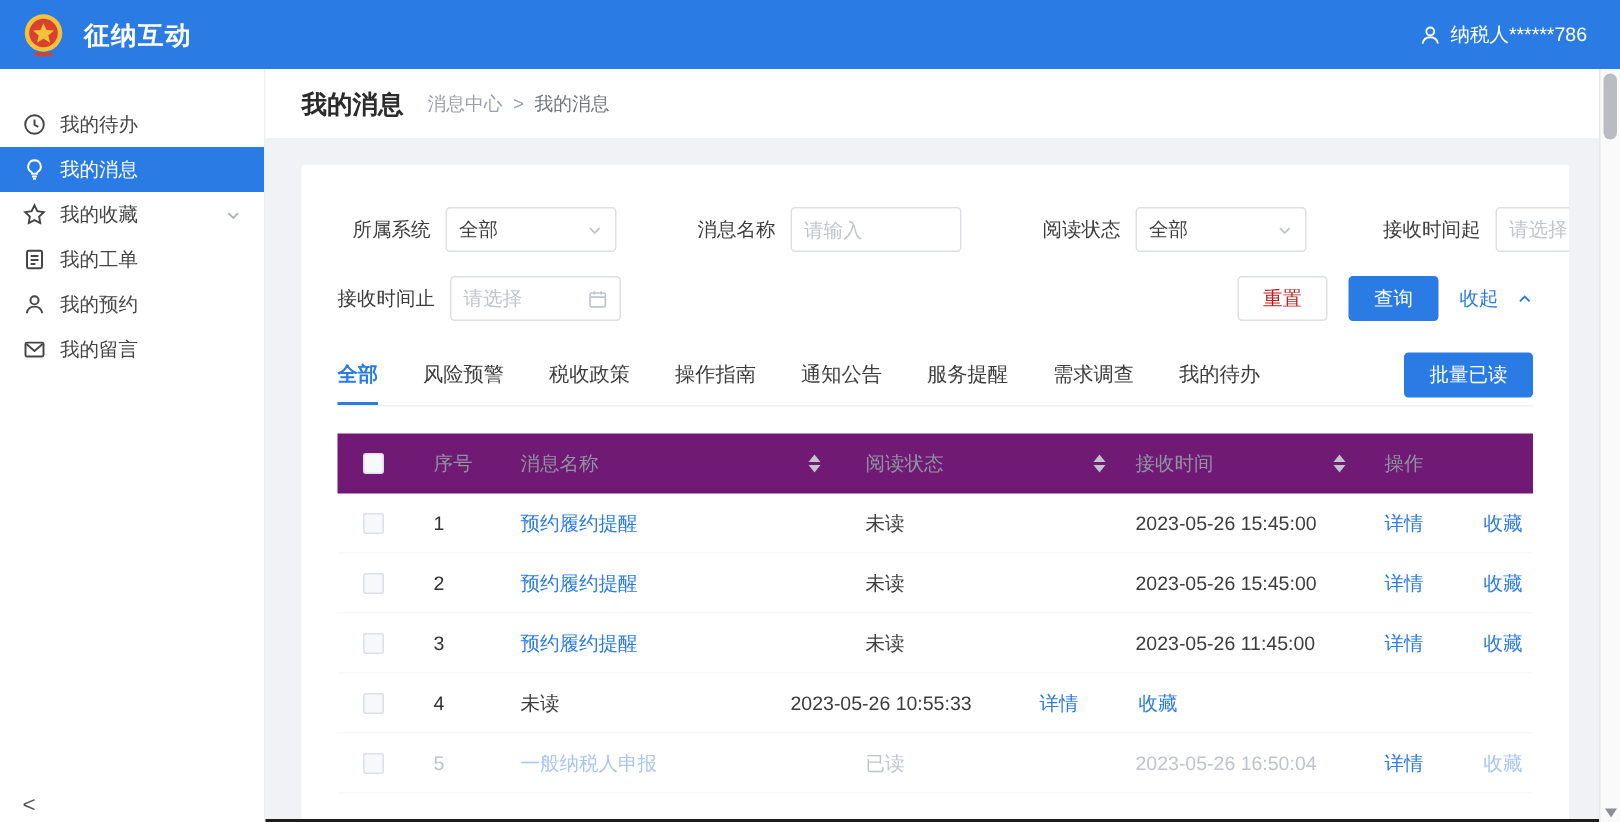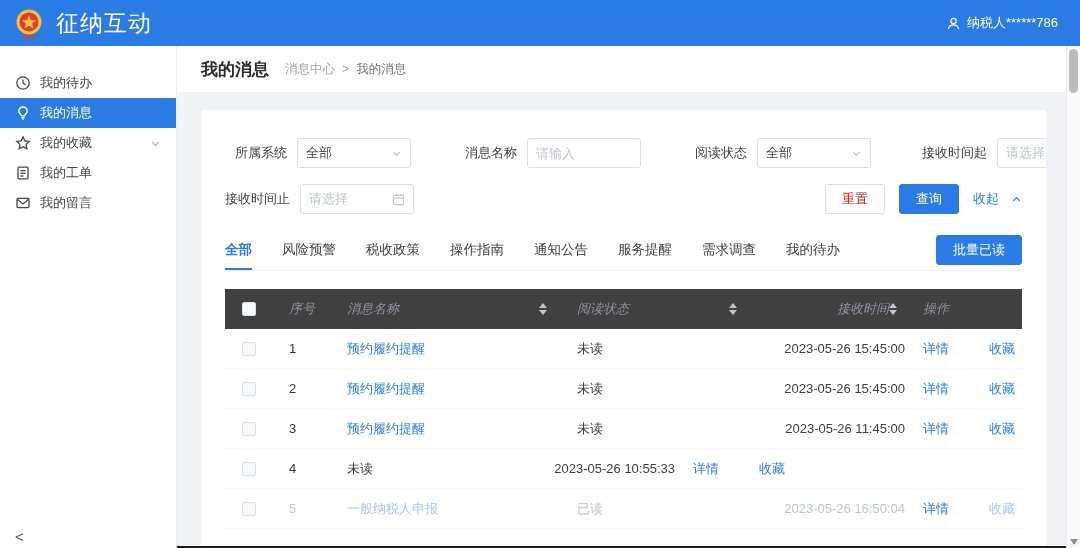--- a/index.html
+++ b/index.html
@@ -3,21 +3,21 @@
 <meta charset="utf-8">
 <style>
   * { margin:0; padding:0; box-sizing:border-box; }
   html,body { width:1080px; height:548px; overflow:hidden; }
   body { font-family:"Liberation Sans","DejaVu Sans",sans-serif; background:#fff; font-size:13px; color:#333; }
   .app { width:1080px; height:548px; display:flex; flex-direction:column; }
 
   
   .topbar { flex:0 0 46px; background:#2b7be4; display:flex; align-items:center; padding:0 22px 0 12px; color:#fff; }
   .logo { width:34px; height:34px; margin-right:10px; display:flex; align-items:center; justify-content:center; }
-  .app-title { font-size:23px; font-weight:normal; letter-spacing:1px; }
+  .app-title { font-size:17px; font-weight:bold; letter-spacing:1px; }
   .user { margin-left:auto; display:flex; align-items:center; gap:6px; font-size:13px; }
 
   
   .body { flex:1; display:flex; min-height:0; background:#f0f2f5; }
 
   
   .sidebar { flex:0 0 177px; background:#fff; border-right:1px solid #ebeef2; padding-top:22px; position:relative; }
   .side-item { height:30px; display:flex; align-items:center; gap:9px; padding:0 15px; font-size:13px; color:#454545; cursor:pointer; }
   .side-item.active { background:#2b7be4; color:#fff; }
   .side-item .icon { display:flex; width:16px; height:16px; }
@@ -53,27 +53,27 @@
 
   
   .tabs-bar { display:flex; align-items:center; border-bottom:1px solid #f0f1f3; margin-top:6px; }
   .tab { padding:11px 0 9px; margin-right:30px; font-size:13.5px; color:#3d3d3d; cursor:pointer; border-bottom:2px solid transparent; }
   .tab.active { color:#2b7be4; border-bottom-color:#2b7be4; font-weight:bold; }
   .tabs-bar .batch { margin-left:auto; }
 
   
   .table { margin-top:18px; }
   .tr { display:flex; align-items:center; height:40px; border-bottom:1px solid #f7f8fa; }
-  .thead { background:#404040; color:#8f94a0; border-bottom:none;font-style:italic; }
+  .thead { background:#701a75; color:#8f94a0; border-bottom:none; }
   .td { padding:0 8px; display:flex; align-items:center; overflow:hidden; white-space:nowrap; }
   .c-check { flex:0 0 48px; justify-content:center; }
   .c-no { flex:0 0 60px; padding-left:16px; }
   .c-name { flex:0 0 230px; padding-left:14px; justify-content:space-between; }
   .c-status { flex:0 0 190px; padding-left:14px; justify-content:space-between; }
-  .c-time { flex:0 0 160px; padding-left:4px; justify-content:flex-end; }
+  .c-time { flex:0 0 160px; padding-left:4px; justify-content:space-between; }
   .c-ops { flex:1; padding-left:10px; gap:40px; }
   .checkbox { width:14px; height:14px; border:1px solid #dcdfe6; border-radius:2px; background:#f7f8fa; cursor:pointer; }
   .name-link { color:#2b7be4; cursor:pointer; }
   .op-link { color:#2b7be4; cursor:pointer; }
   .sorter { display:inline-flex; flex-direction:column; gap:2px; margin-right:8px; cursor:pointer; }
   .car-up { width:0; height:0; border-left:4px solid transparent; border-right:4px solid transparent; border-bottom:5px solid #c0c4cc; }
   .car-dn { width:0; height:0; border-left:4px solid transparent; border-right:4px solid transparent; border-top:5px solid #c0c4cc; }
   .tr.read .name-link { color:#a9c6f0; }
   .tr.read .row-status, .tr.read .row-time { color:#c0c4cc; }
   .tr.read .fav { color:#a9c6f0; }
@@ -154,20 +154,29 @@
             <line x1="5.4" y1="5.6" x2="10.6" y2="5.6"></line>
               <line x1="5.4" y1="8.3" x2="10.6" y2="8.3"></line>
               <line x1="5.4" y1="11" x2="8.6" y2="11"></line>
           </svg>
         </span>
         <span>我的工单</span>
       </div>
       <div class="side-item">
         <span class="icon">
           <svg class="icon-svg" width="16" height="16" viewBox="0 0 16 16" fill="none" stroke="currentColor" stroke-width="1.3">
+            <circle cx="8" cy="5.2" r="2.7"></circle>
+            <path d="M2.8 13.8c.6-3 2.5-4.4 5.2-4.4s4.6 1.4 5.2 4.4"></path>
+          </svg>
+        </span>
+        <span>我的预约</span>
+      </div>
+      <div class="side-item">
+        <span class="icon">
+          <svg class="icon-svg" width="16" height="16" viewBox="0 0 16 16" fill="none" stroke="currentColor" stroke-width="1.3">
             <rect x="2" y="3.4" width="12" height="9.2" rx="1"></rect>
             <polyline points="2.6,4.4 8,9 13.4,4.4"></polyline>
           </svg>
         </span>
         <span>我的留言</span>
       </div>
       <span class="collapse-btn">&lt;</span>
     </aside>
 
     <main class="main">

